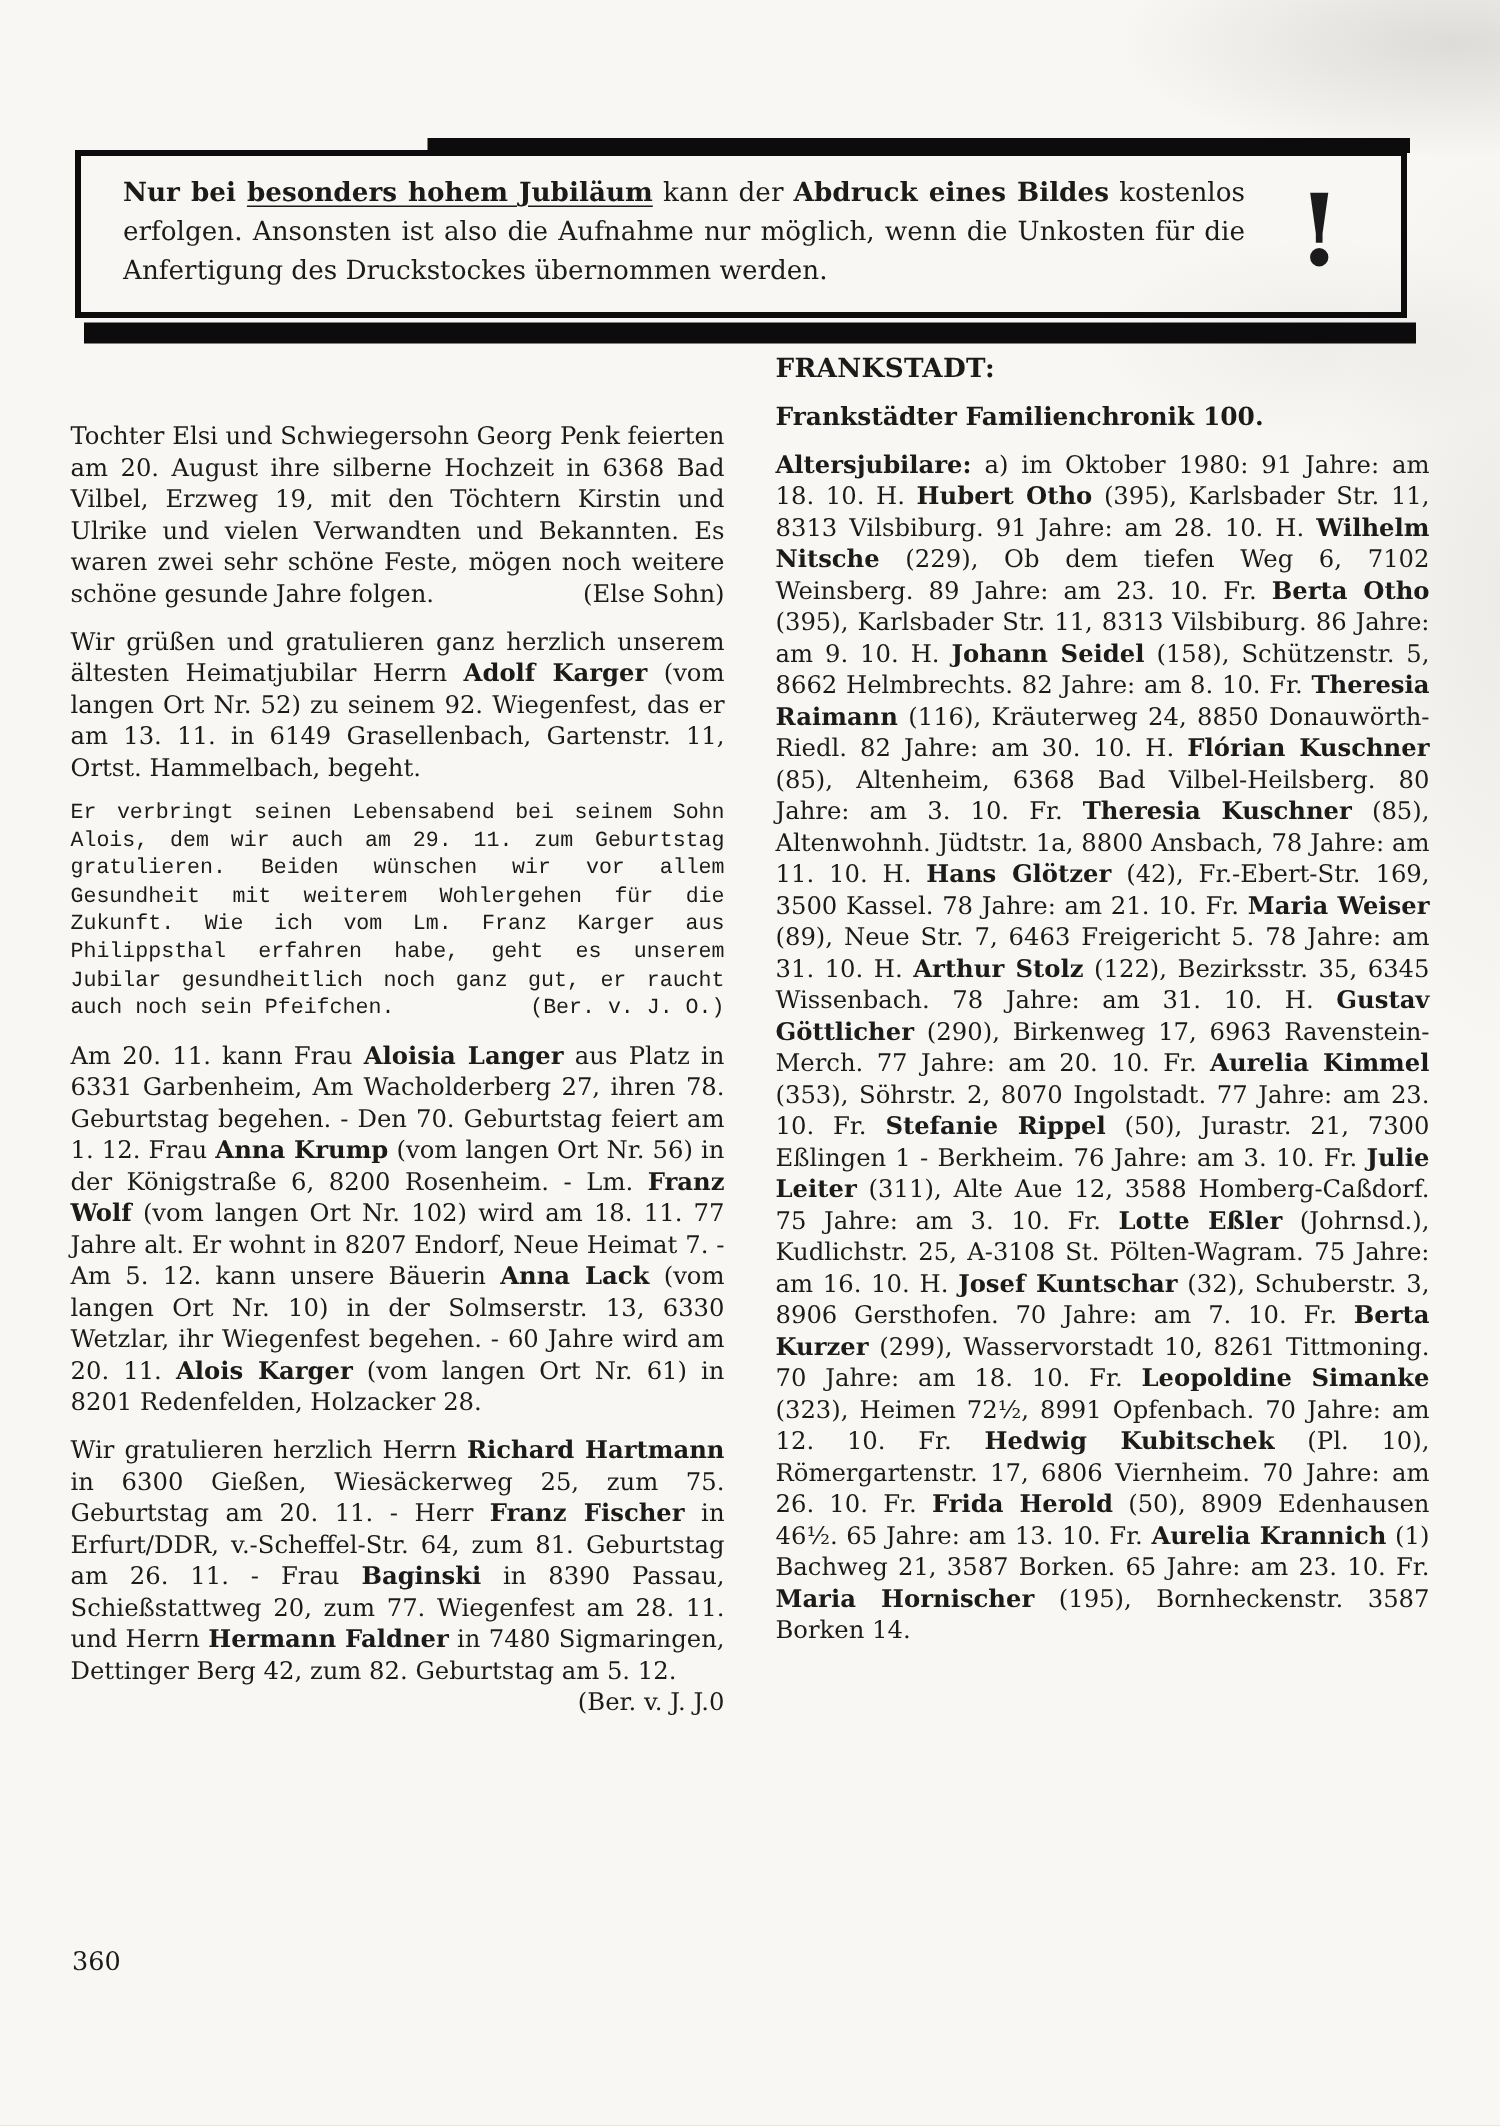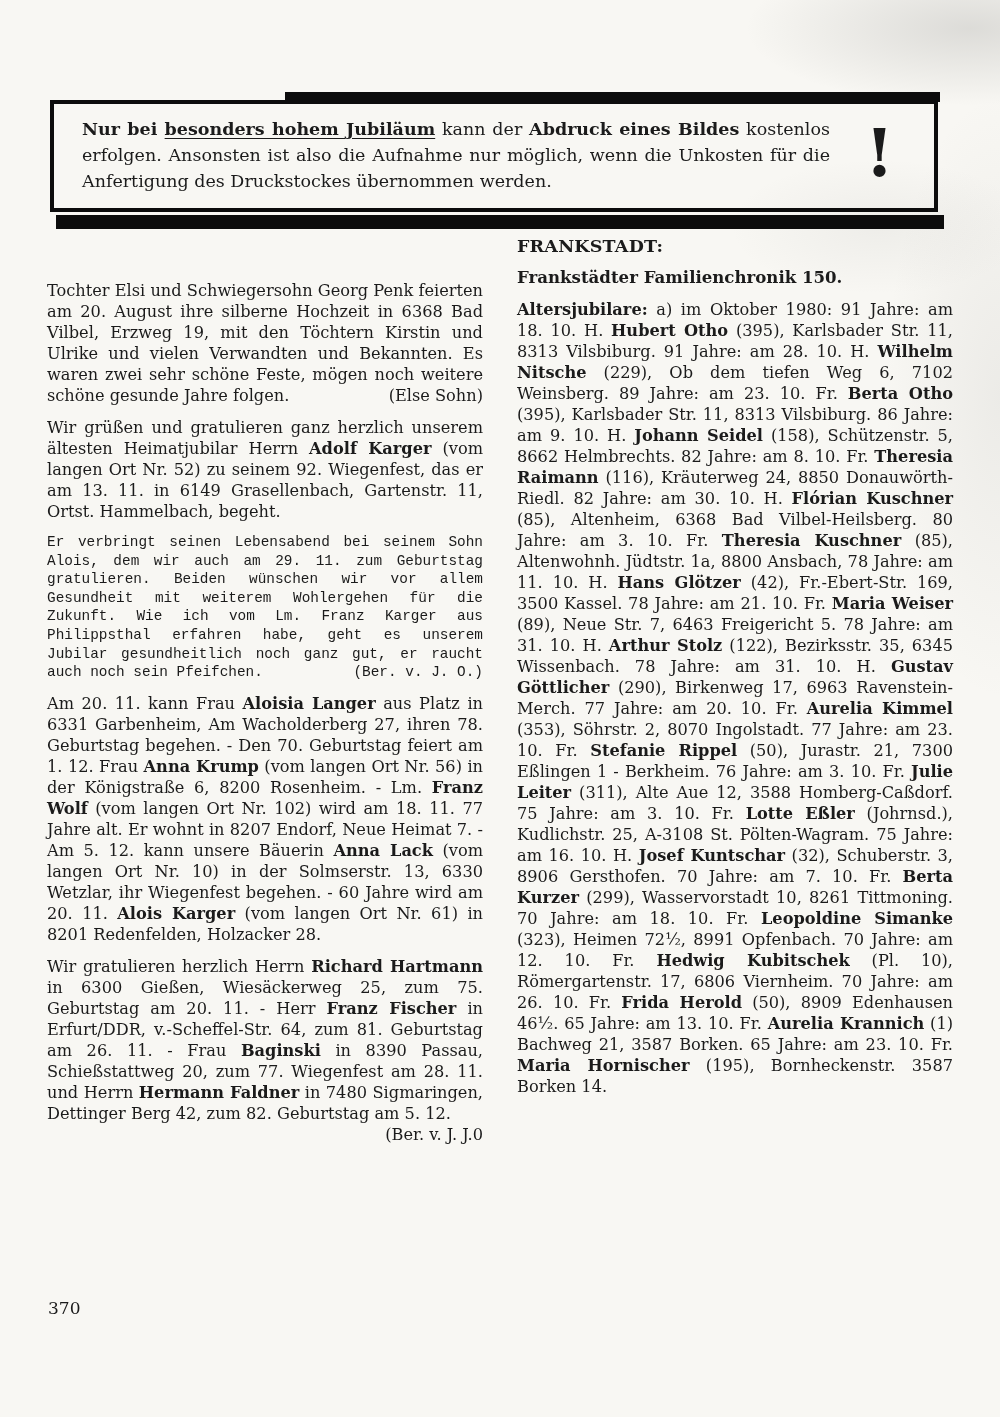--- a/index.html
+++ b/index.html
@@ -92,19 +92,19 @@
   <div class="col col-left">
     <p><span>Tochter Elsi und Schwiegersohn Georg Penk feierten am 20. August ihre silberne Hochzeit in 6368 Bad Vilbel, Erzweg 19, mit den Töchtern Kirstin und Ulrike und vielen Verwandten und Bekannten. Es waren zwei sehr schöne Feste, mögen noch weitere schöne gesunde Jahre folgen.</span><span class="sig">(Else Sohn)</span></p>
     <p><span>Wir grüßen und gratulieren ganz herzlich unserem ältesten Heimatjubilar Herrn </span><span class="b">Adolf Karger</span><span> (vom langen Ort Nr. 52) zu seinem 92. Wiegenfest, das er am 13. 11. in 6149 Grasellenbach, Gartenstr. 11, Ortst. Hammelbach, begeht.</span></p>
     <p class="small"><span>Er verbringt seinen Lebensabend bei seinem Sohn Alois, dem wir auch am 29. 11. zum Geburtstag gratulieren. Beiden wünschen wir vor allem Gesundheit mit weiterem Wohlergehen für die Zukunft. Wie ich vom Lm. Franz Karger aus Philippsthal erfahren habe, geht es unserem Jubilar gesundheitlich noch ganz gut, er raucht auch noch sein Pfeifchen.</span><span class="sig">(Ber. v. J. O.)</span></p>
     <p><span>Am 20. 11. kann Frau </span><span class="b">Aloisia Langer</span><span> aus Platz in 6331 Garbenheim, Am Wacholderberg 27, ihren 78. Geburtstag begehen. - Den 70. Geburtstag feiert am 1. 12. Frau </span><span class="b">Anna Krump</span><span> (vom langen Ort Nr. 56) in der Königstraße 6, 8200 Rosenheim. - Lm. </span><span class="b">Franz Wolf</span><span> (vom langen Ort Nr. 102) wird am 18. 11. 77 Jahre alt. Er wohnt in 8207 Endorf, Neue Heimat 7. - Am 5. 12. kann unsere Bäuerin </span><span class="b">Anna Lack</span><span> (vom langen Ort Nr. 10) in der Solmserstr. 13, 6330 Wetzlar, ihr Wiegenfest begehen. - 60 Jahre wird am 20. 11. </span><span class="b">Alois Karger</span><span> (vom langen Ort Nr. 61) in 8201 Redenfelden, Holzacker 28.</span></p>
     <p><span>Wir gratulieren herzlich Herrn </span><span class="b">Richard Hartmann</span><span> in 6300 Gießen, Wiesäckerweg 25, zum 75. Geburtstag am 20. 11. - Herr </span><span class="b">Franz Fischer</span><span> in Erfurt/DDR, v.-Scheffel-Str. 64, zum 81. Geburtstag am 26. 11. - Frau </span><span class="b">Baginski</span><span> in 8390 Passau, Schießstattweg 20, zum 77. Wiegenfest am 28. 11. und Herrn </span><span class="b">Hermann Faldner</span><span> in 7480 Sigmaringen, Dettinger Berg 42, zum 82. Geburtstag am 5. 12.</span><span class="sig">(Ber. v. J. J.0</span></p>
   </div>
 
   <div class="col col-right">
     <h3 class="sec first">FRANKSTADT:</h3>
-    <h4 class="subhead">Frankstädter Familienchronik 150.</h4>
+    <h4 class="subhead">Frankstädter Familienchronik 100.</h4>
     <p><span class="b">Altersjubilare:</span><span> a) im Oktober 1980: 91 Jahre: am 18. 10. H. </span><span class="b">Hubert Otho</span><span> (395), Karlsbader Str. 11, 8313 Vilsbiburg. 91 Jahre: am 28. 10. H. </span><span class="b">Wilhelm Nitsche</span><span> (229), Ob dem tiefen Weg 6, 7102 Weinsberg. 89 Jahre: am 23. 10. Fr. </span><span class="b">Berta Otho</span><span> (395), Karlsbader Str. 11, 8313 Vilsbiburg. 86 Jahre: am 9. 10. H. </span><span class="b">Johann Seidel</span><span> (158), Schützenstr. 5, 8662 Helmbrechts. 82 Jahre: am 8. 10. Fr. </span><span class="b">Theresia Raimann</span><span> (116), Kräuterweg 24, 8850 Donauwörth-Riedl. 82 Jahre: am 30. 10. H. </span><span class="b">Flórian Kuschner</span><span> (85), Altenheim, 6368 Bad Vilbel-Heilsberg. 80 Jahre: am 3. 10. Fr. </span><span class="b">Theresia Kuschner</span><span> (85), Altenwohnh. Jüdtstr. 1a, 8800 Ansbach, 78 Jahre: am 11. 10. H. </span><span class="b">Hans Glötzer</span><span> (42), Fr.-Ebert-Str. 169, 3500 Kassel. 78 Jahre: am 21. 10. Fr. </span><span class="b">Maria Weiser</span><span> (89), Neue Str. 7, 6463 Freigericht 5. 78 Jahre: am 31. 10. H. </span><span class="b">Arthur Stolz</span><span> (122), Bezirksstr. 35, 6345 Wissenbach. 78 Jahre: am 31. 10. H. </span><span class="b">Gustav Göttlicher</span><span> (290), Birkenweg 17, 6963 Ravenstein-Merch. 77 Jahre: am 20. 10. Fr. </span><span class="b">Aurelia Kimmel</span><span> (353), Söhrstr. 2, 8070 Ingolstadt. 77 Jahre: am 23. 10. Fr. </span><span class="b">Stefanie Rippel</span><span> (50), Jurastr. 21, 7300 Eßlingen 1 - Berkheim. 76 Jahre: am 3. 10. Fr. </span><span class="b">Julie Leiter</span><span> (311), Alte Aue 12, 3588 Homberg-Caßdorf. 75 Jahre: am 3. 10. Fr. </span><span class="b">Lotte Eßler</span><span> (Johrnsd.), Kudlichstr. 25, A-3108 St. Pölten-Wagram. 75 Jahre: am 16. 10. H. </span><span class="b">Josef Kuntschar</span><span> (32), Schuberstr. 3, 8906 Gersthofen. 70 Jahre: am 7. 10. Fr. </span><span class="b">Berta Kurzer</span><span> (299), Wasservorstadt 10, 8261 Tittmoning. 70 Jahre: am 18. 10. Fr. </span><span class="b">Leopoldine Simanke</span><span> (323), Heimen 72½, 8991 Opfenbach. 70 Jahre: am 12. 10. Fr. </span><span class="b">Hedwig Kubitschek</span><span> (Pl. 10), Römergartenstr. 17, 6806 Viernheim. 70 Jahre: am 26. 10. Fr. </span><span class="b">Frida Herold</span><span> (50), 8909 Edenhausen 46½. 65 Jahre: am 13. 10. Fr. </span><span class="b">Aurelia Krannich</span><span> (1) Bachweg 21, 3587 Borken. 65 Jahre: am 23. 10. Fr. </span><span class="b">Maria Hornischer</span><span> (195), Bornheckenstr. 3587 Borken 14.</span></p>
   </div>
 
-  <div class="page-number">370</div>
+  <div class="page-number">360</div>
 
 </div>
 
 </body></html>

